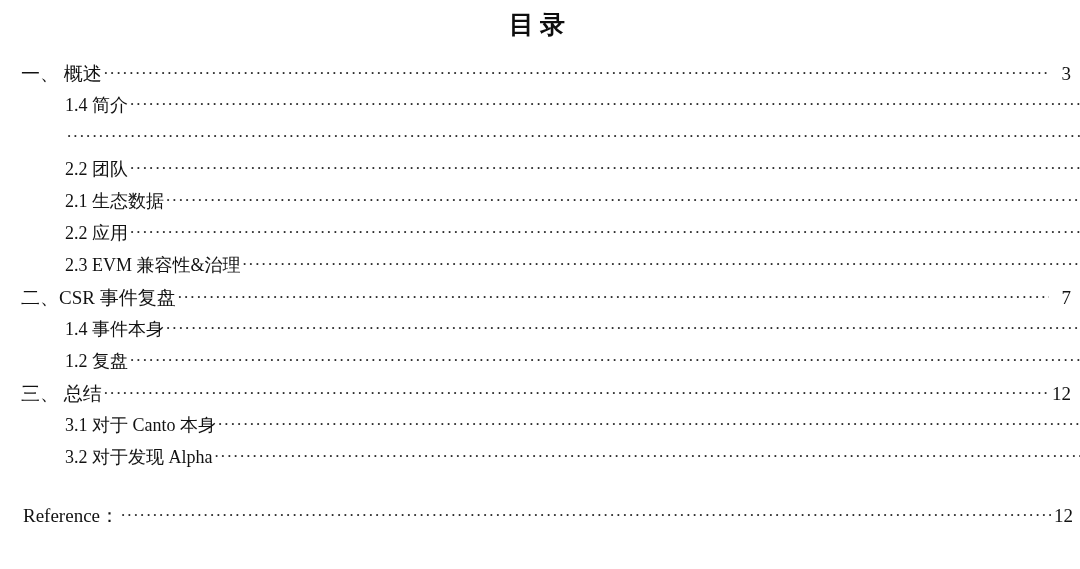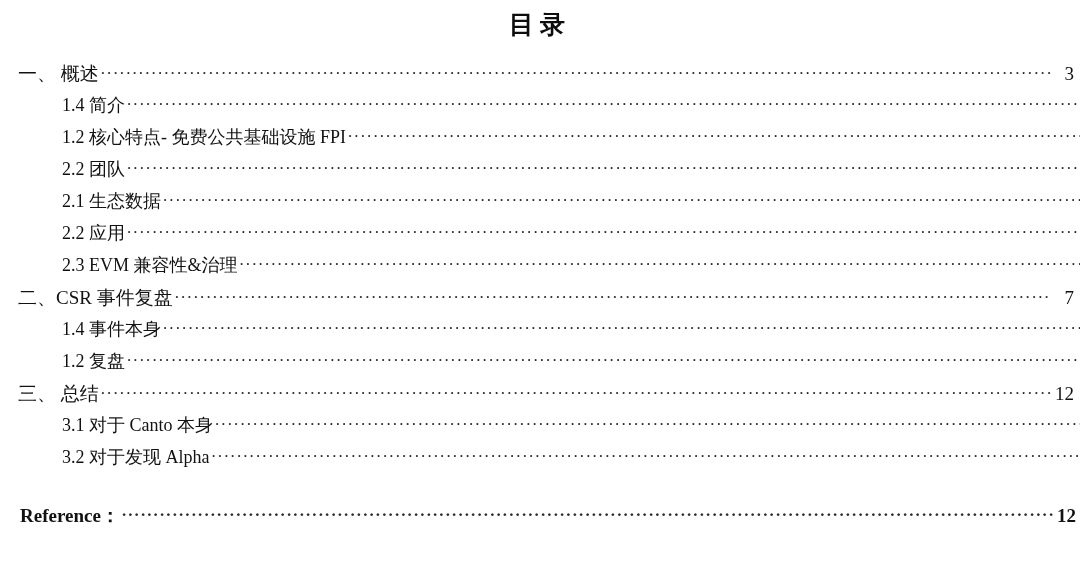--- a/index.html
+++ b/index.html
@@ -13,34 +13,34 @@
     overflow: hidden;
     font-family: "Liberation Serif", "DejaVu Serif", serif;
     color: #000000;
     -webkit-font-smoothing: antialiased;
   }
   .page {
     position: relative;
     width: 1080px;
     height: 542px;
     box-sizing: border-box;
-    padding: 0 12px;
+    padding: 0 4px;
   }
   .toc-title {
     text-align: center;
     font-size: 25px;
     font-weight: bold;
     letter-spacing: 6px;
     line-height: 1;
     padding-top: 12px;
     margin-bottom: 24px;
     color: #0d0d0d;
   }
   .toc-list {
-    margin: 0;
+    margin: 11px;
     padding: 0;
     list-style: none;
   }
   .toc-row {
     display: flex;
     align-items: baseline;
     width: 100%;
     height: 32px;
     white-space: nowrap;
     color: #121212;
@@ -50,21 +50,20 @@
     padding-left: 6px;
   }
   .toc-row.level-2 {
     font-size: 18px;
     padding-left: 50px;
   }
   .toc-row.reference {
     font-size: 19px;
     padding-left: 8px;
     margin-top: 26px;
-    font-weight: bold;
   }
   .entry-label {
     flex: 0 0 auto;
   }
   .leader {
     flex: 1 1 auto;
     position: relative;
     overflow: hidden;
     height: 1em;
     margin: 0 2px;
@@ -102,21 +101,20 @@
   <li class="toc-row level-1">
         <span class="entry-label">一、   概述</span>
         <span class="leader"></span>
         <span class="page-num">3</span>
       </li>
       <li class="toc-row level-2">
         <span class="entry-label">1.4 简介</span>
         <span class="leader"></span>
       </li>
       <li class="toc-row level-2">
-        <span class="entry-label">1.2  核心特点- 免费公共基础设施 FPI</span>
         <span class="leader"></span>
       </li>
       <li class="toc-row level-2">
         <span class="entry-label">2.2  团队</span>
         <span class="leader"></span>
       </li>
       <li class="toc-row level-2">
         <span class="entry-label">2.1  生态数据</span>
         <span class="leader"></span>
       </li>

